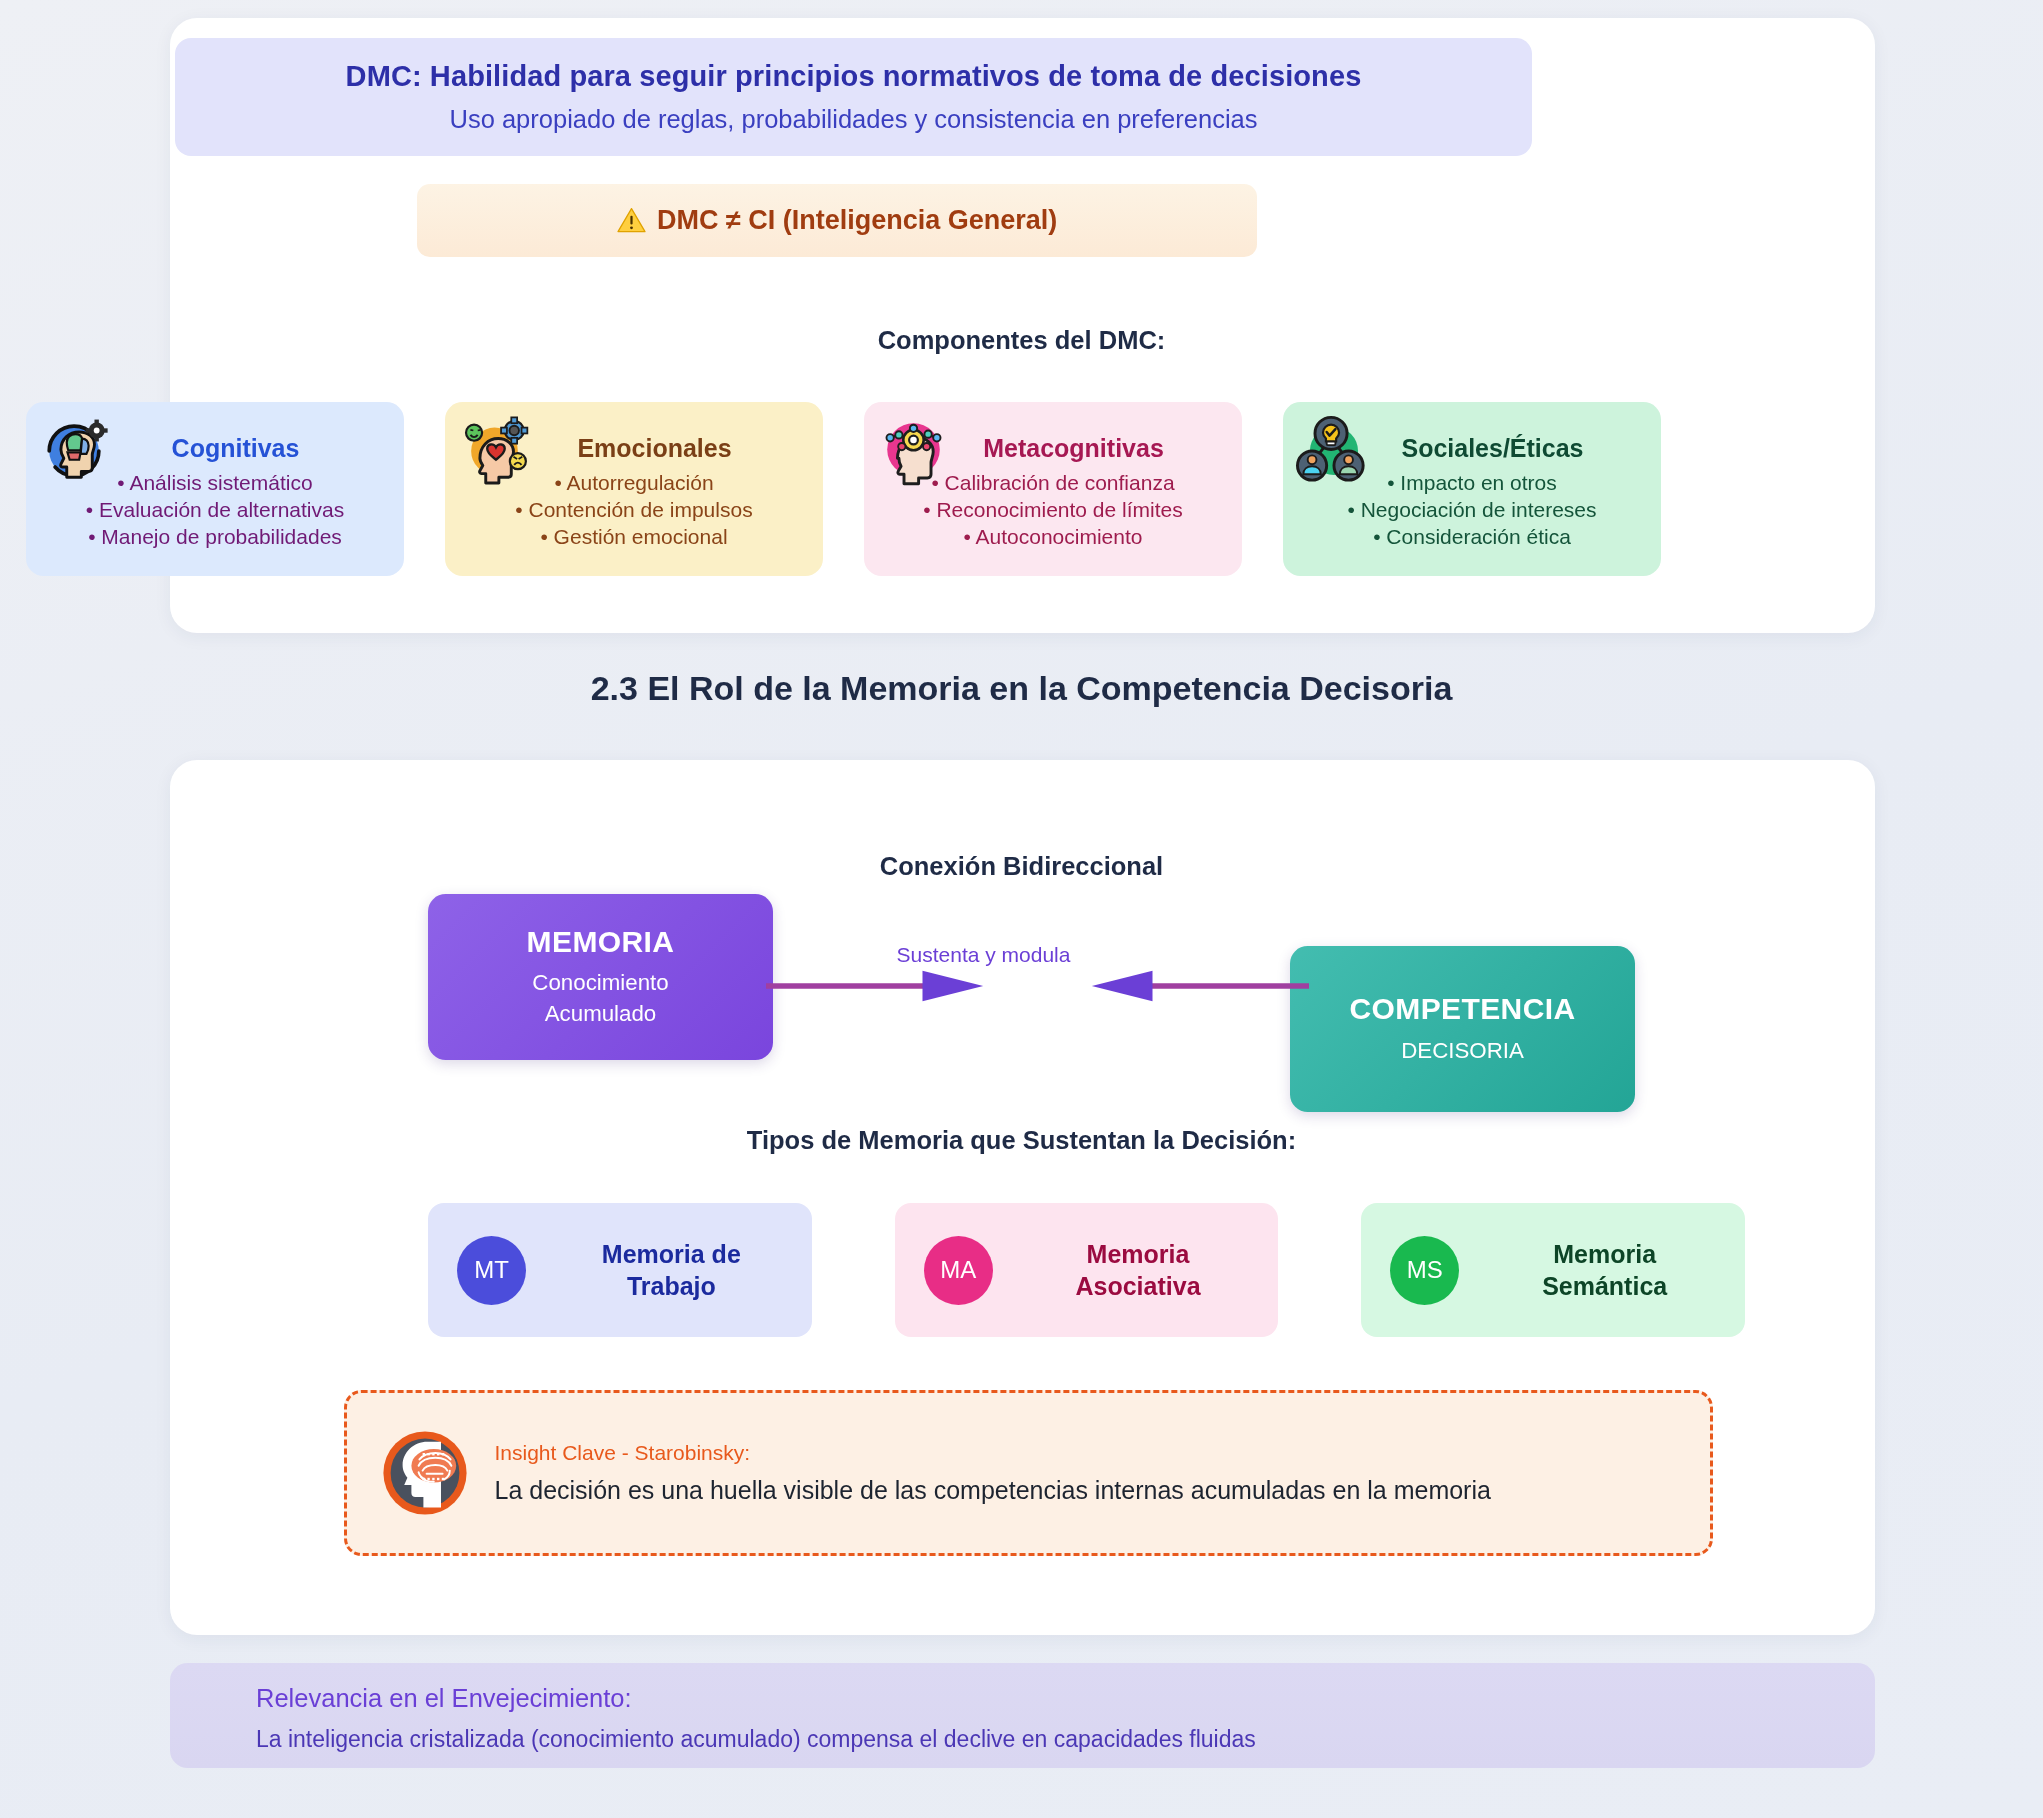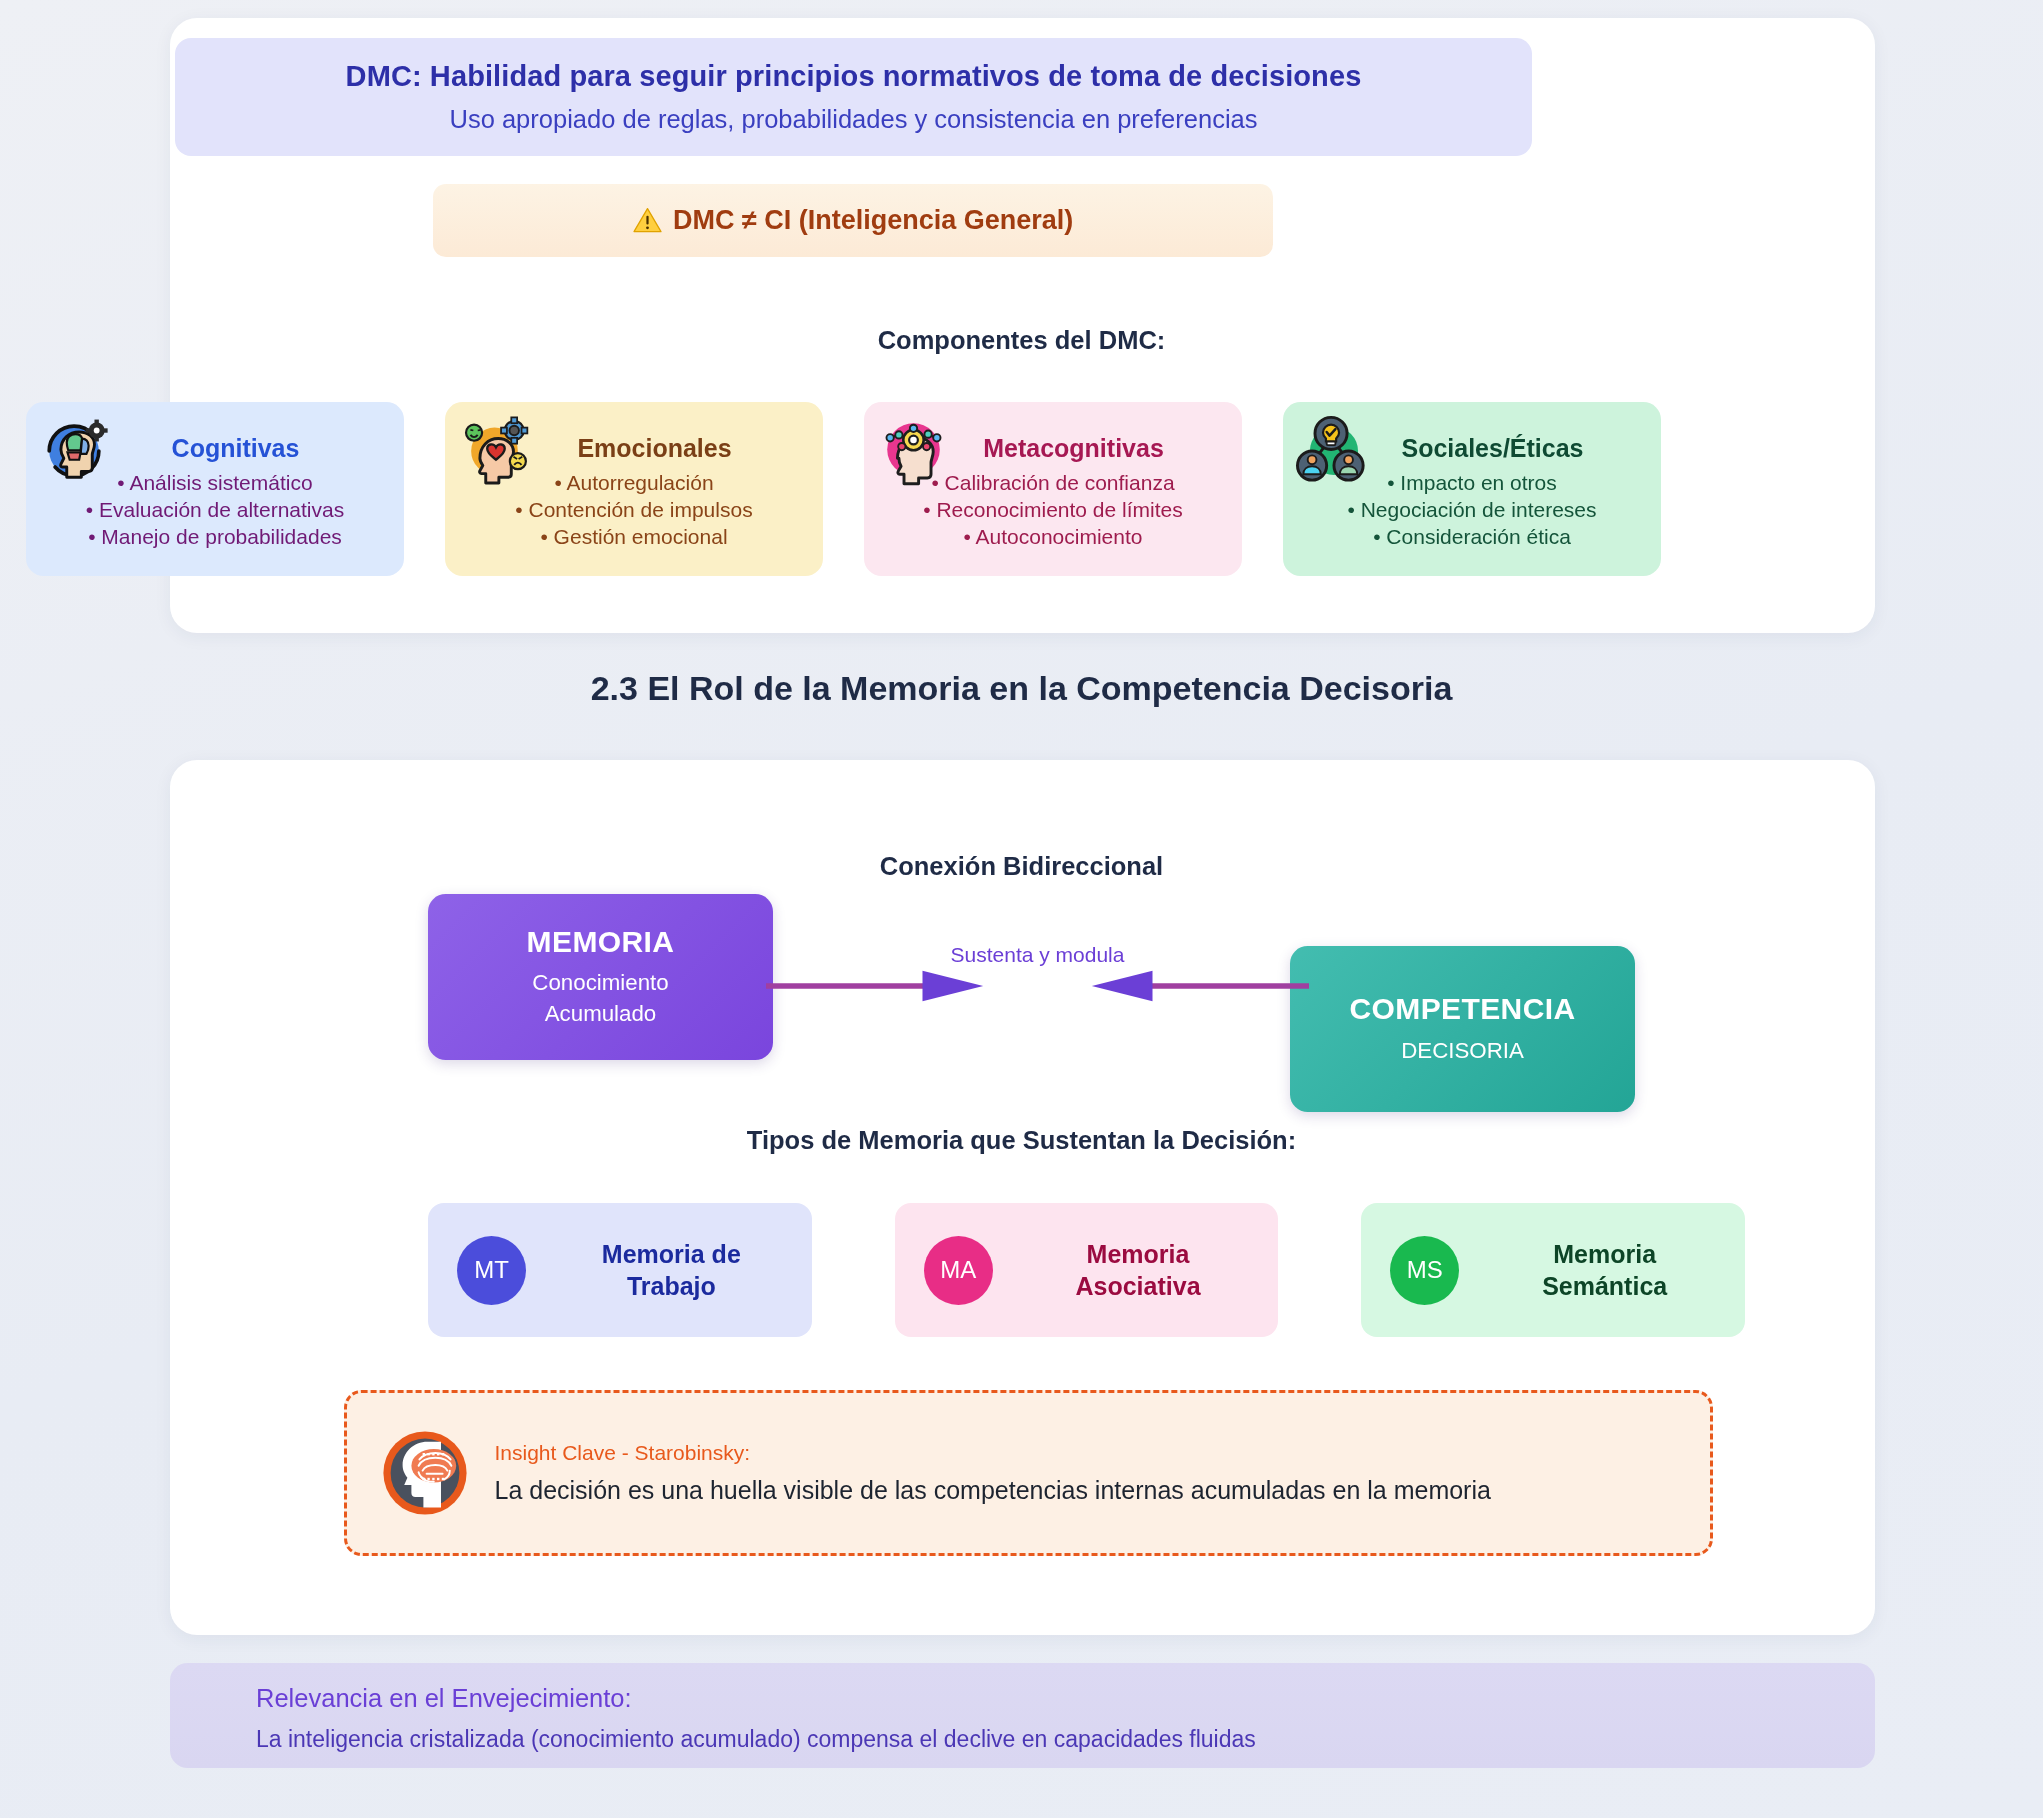--- a/index.html
+++ b/index.html
@@ -48,21 +48,21 @@
   }
   .dmc-banner .l2 {
     font-size: 25.5px;
     color: #3a3fc0;
     margin-top: 11.2px;
     white-space: nowrap;
   }
 
   .dmc-warn {
     position: absolute;
-    left: 433px; top: 184px;
+    left: 417px; top: 184px;
     width: 840px; height: 73px;
     background: linear-gradient(180deg, #fdf3e4 0%, #fcead6 100%);
     border-radius: 12.8px;
     display: flex;
     align-items: center;
     justify-content: center;
     gap: 11.2px;
   }
   .dmc-warn .wtxt {
     font-size: 27px;
@@ -168,21 +168,21 @@
     background: linear-gradient(135deg, #8e62e8 0%, #7a45dd 100%);
   }
   #node-competencia {
     left: 1290px; top: 946px; width: 345px; height: 166px;
     background: linear-gradient(135deg, #43bdb0 0%, #23a596 100%);
   }
 
   .arrow-svg { position: absolute; left: 766px; top: 942px; width: 543px; height: 88px; }
   .arrow-caption {
     position: absolute;
-    left: 910px; top: 943px;
+    left: 856px; top: 943px;
     width: 255px;
     text-align: center;
     font-size: 21px;
     color: #6b3fd6;
   }
 
   .tipos-label {
     position: absolute;
     left: 0; right: 0; top: 1126px;
     text-align: center;

